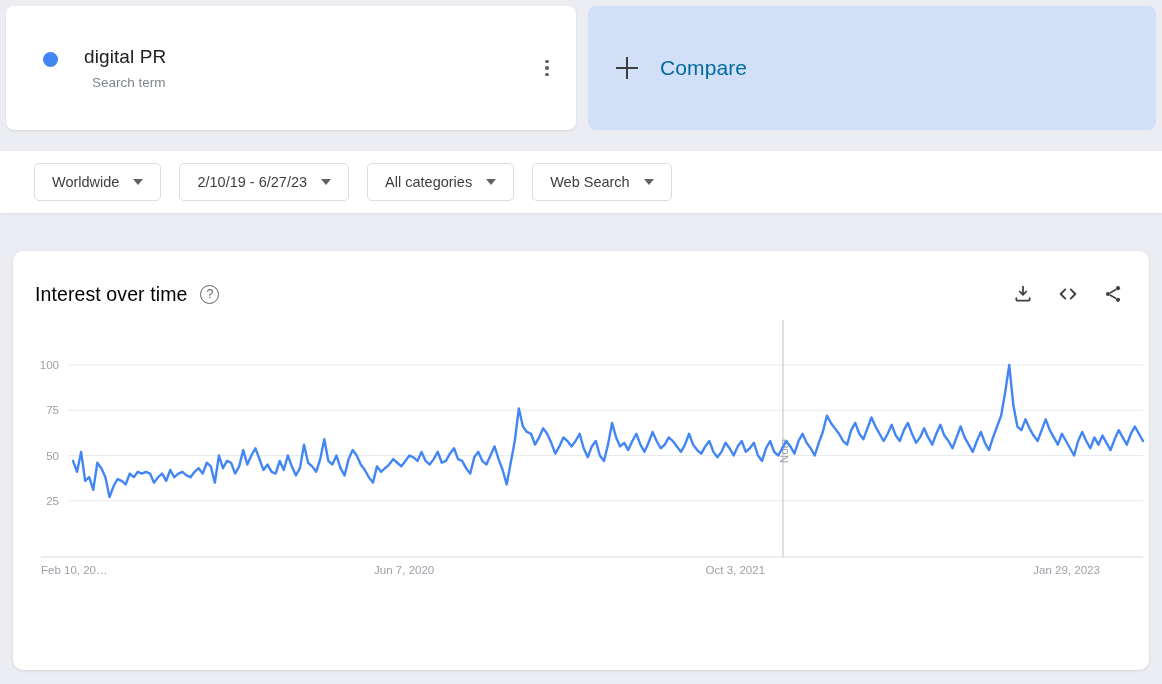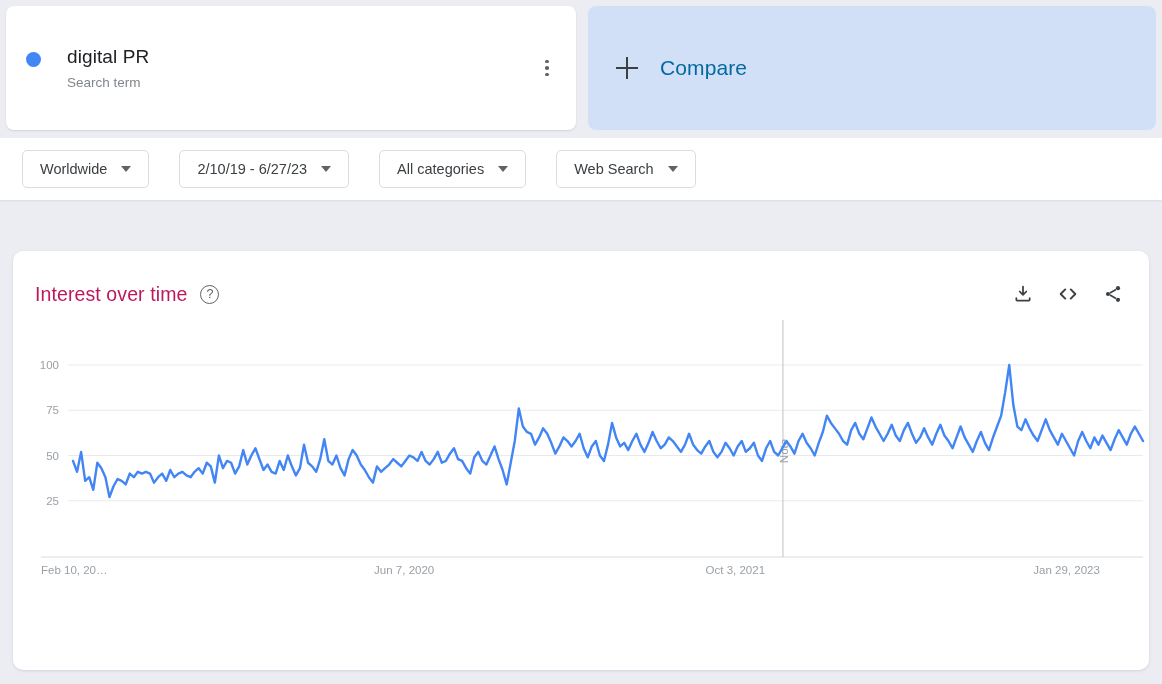--- a/index.html
+++ b/index.html
@@ -34,21 +34,21 @@
     background: #ffffff;
     border-radius: 8px;
     position: relative;
     display: flex;
     align-items: center;
     box-shadow: 0 1px 2px rgba(60,64,67,.14);
   }
   .term-inner {
     display: flex;
     align-items: flex-start;
-    padding-left: 20px;
+    padding-left: 37px;
     width: 100%;
     box-sizing: border-box;
   }
   .term-dot {
     width: 15px;
     height: 15px;
     border-radius: 50%;
     background: #4285f4;
     margin-top: 7px;
     flex: none;
@@ -60,20 +60,21 @@
     font-size: 19px;
     color: #202124;
     line-height: 24px;
     letter-spacing: .1px;
   }
   .term-sub {
     font-size: 13.5px;
     color: #80868b;
     margin-top: 5px;
     line-height: 18px;
+    margin-left: 8px;
   }
   .kebab {
     position: absolute;
     right: 14px;
     top: 50%;
     transform: translateY(-50%);
     width: 30px;
     height: 30px;
     display: flex;
     flex-direction: column;
@@ -121,25 +122,25 @@
     margin-left: 22px;
     font-size: 21px;
     color: #0369a1;
     letter-spacing: .1px;
   }
 
   
   .filter-bar {
     background: #ffffff;
     height: 62px;
-    margin: 8px 0 0 0;
-    display: flex;
-    align-items: center;
-    padding-left: 22px;
-    gap: 30px;
+    margin: 21px 0 0 0;
+    display: flex;
+    align-items: center;
+    padding-left: 34px;
+    gap: 18px;
     box-shadow: 0 1px 2px rgba(60,64,67,.10);
   }
   .chip {
     height: 38px;
     border: 1px solid #dadce0;
     border-radius: 5px;
     display: flex;
     align-items: center;
     padding: 0 17px;
     gap: 14px;
@@ -178,21 +179,21 @@
     padding: 31px 24px 0 22px;
     justify-content: space-between;
   }
   .chart-title-wrap {
     display: flex;
     align-items: center;
     gap: 13px;
   }
   .chart-title {
     font-size: 19.5px;
-    color: #be185d;
+    color: #000000;
     letter-spacing: .1px;
   }
   .help-icon {
     width: 19px;
     height: 19px;
     border: 1.5px solid #5f6368;
     border-radius: 50%;
     color: #5f6368;
     font-size: 12.5px;
     line-height: 17px;

